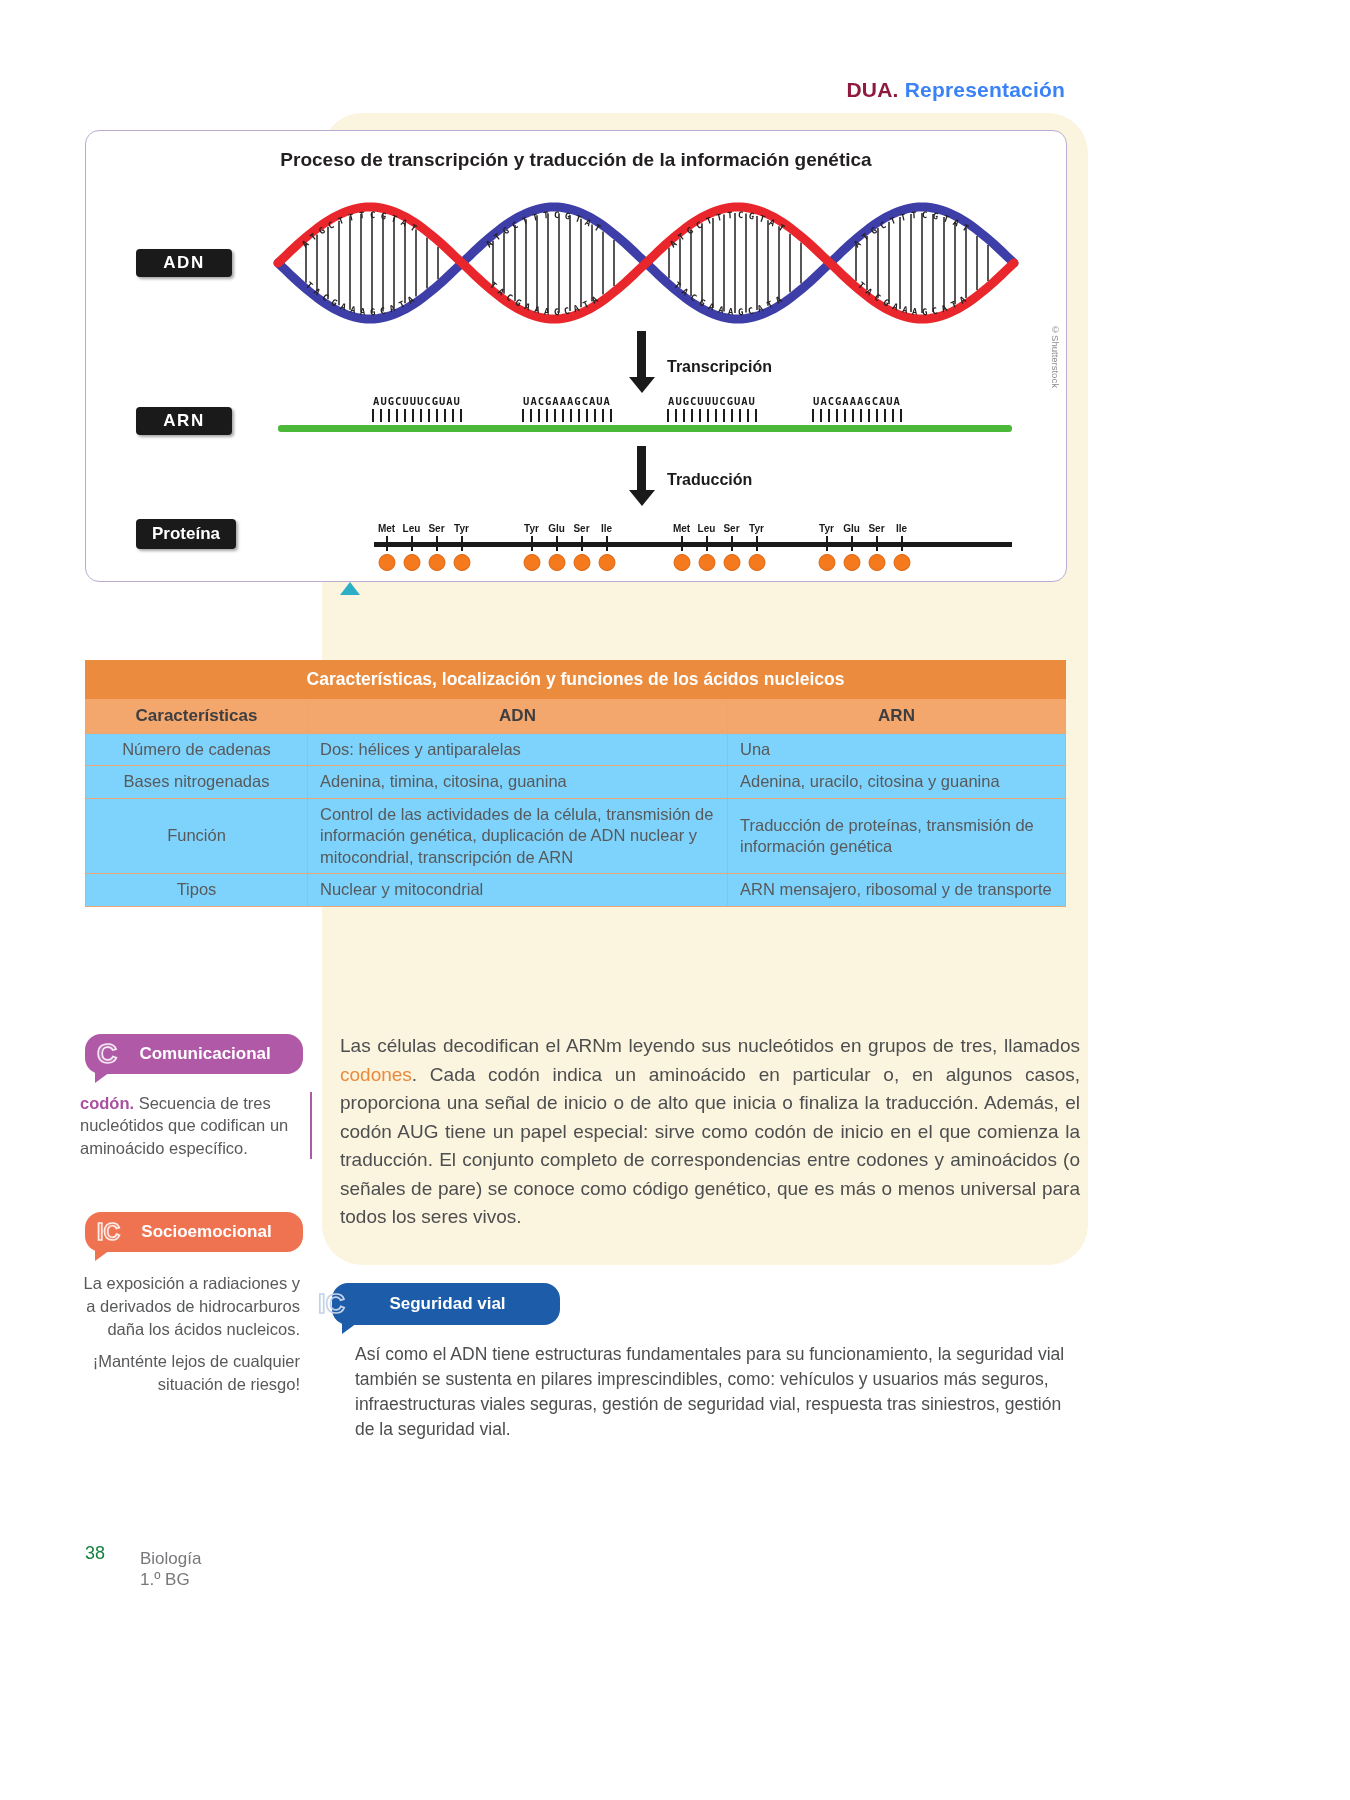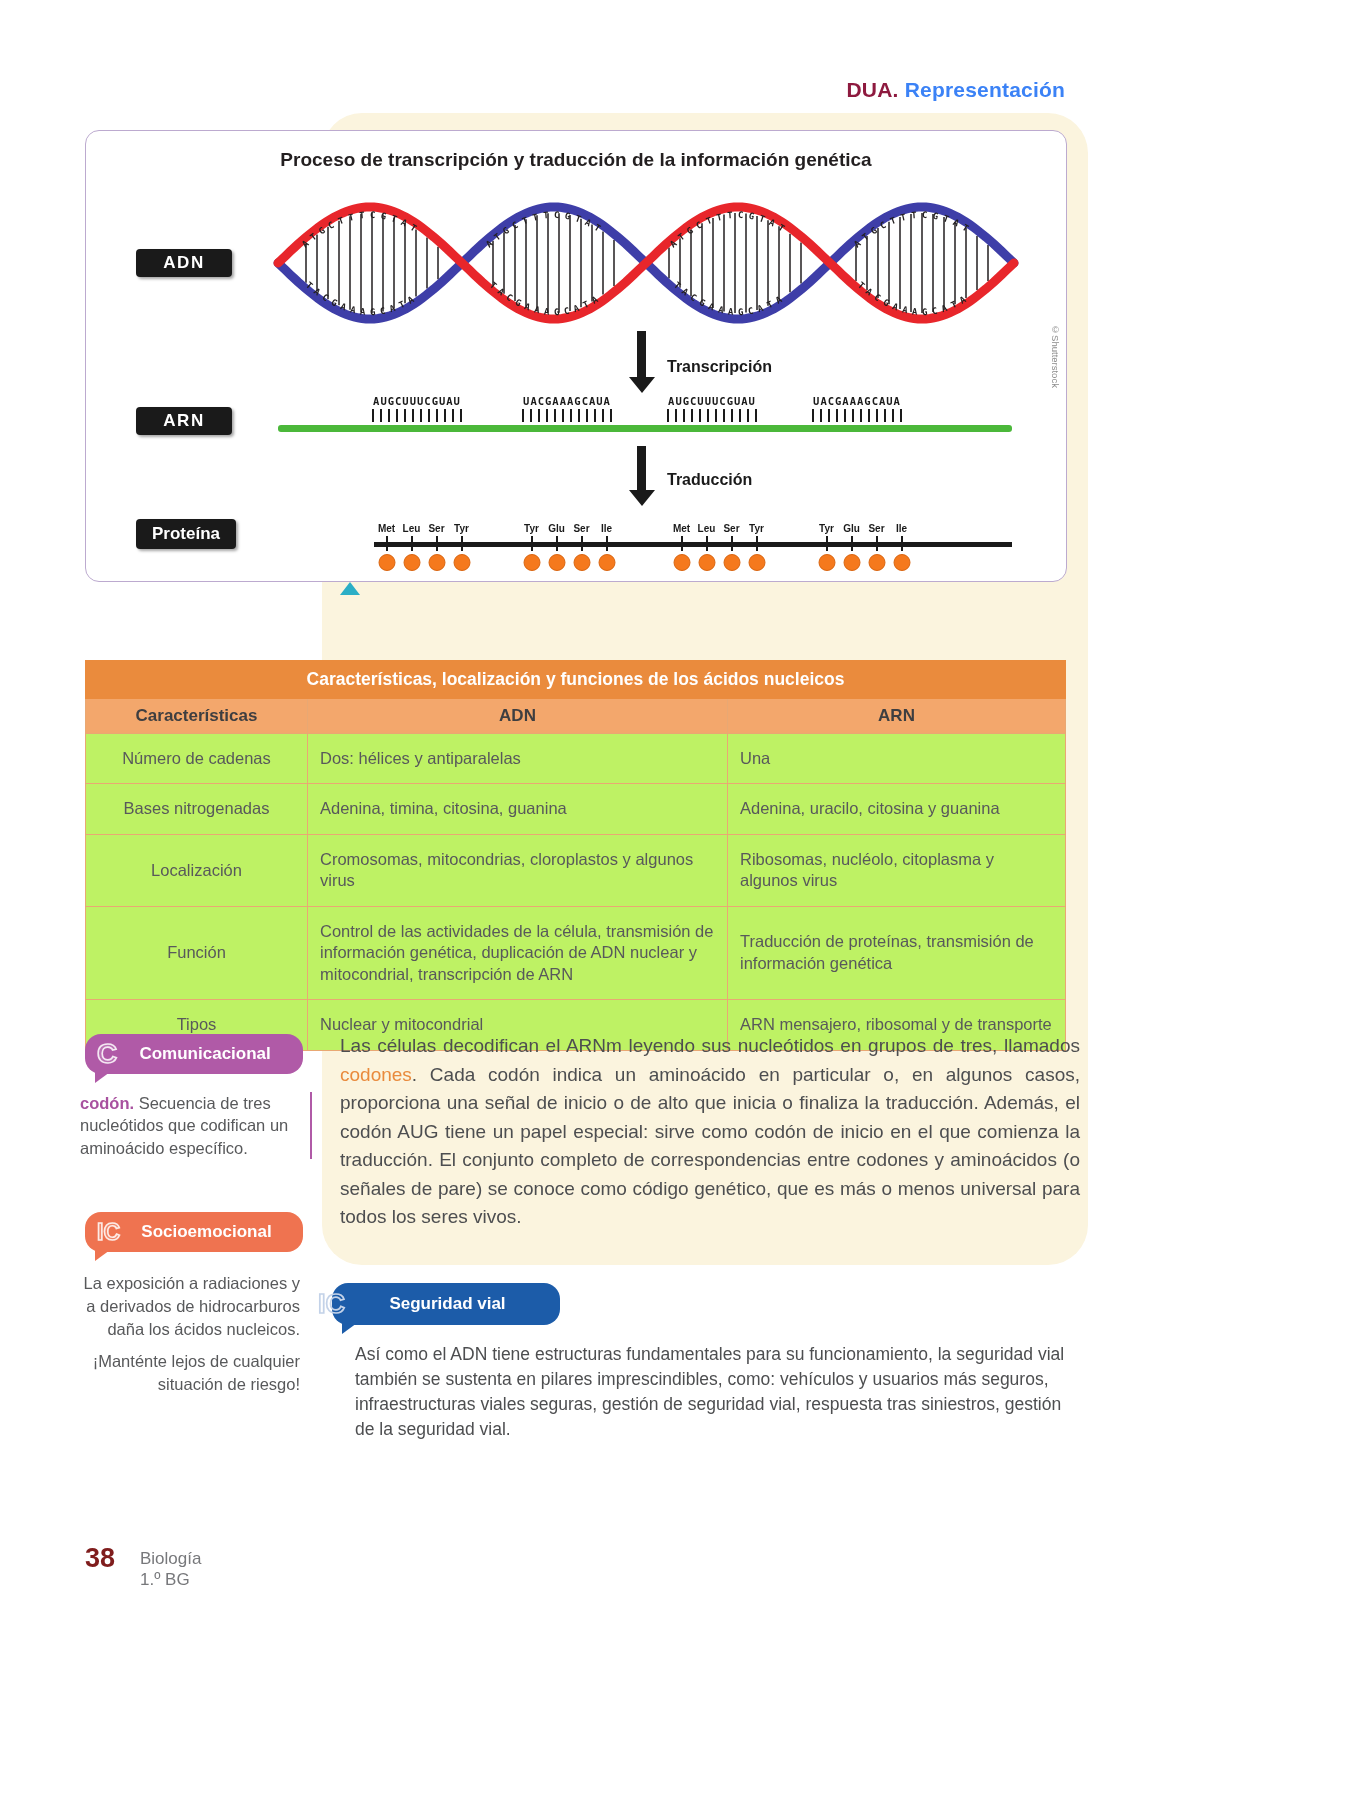--- a/index.html
+++ b/index.html
@@ -44,21 +44,21 @@
   .credit{position:absolute;right:5px;top:50%;transform:translateY(-50%);writing-mode:vertical-rl;font-size:9.5px;color:#8C8C8C;}
 
   
   .caption{position:absolute;left:340px;top:582px;width:728px;font-size:16px;color:#5A5B5E;line-height:1.32;}
   .caption-triangle{width:0;height:0;border-left:10px solid transparent;border-right:10px solid transparent;border-bottom:13px solid #2BAEC6;margin-bottom:7px;}
 
   
   .nuc-table{position:absolute;left:85px;top:660px;width:980px;border-collapse:collapse;font-size:16.5px;color:#58595B;table-layout:fixed;}
   .nuc-table .t-title{background:#EA8B3D;color:#fff;font-size:17.5px;font-weight:bold;padding:8px;text-align:center;border:1px solid #EA8B3D;}
   .nuc-table th.col{background:#F3A76C;color:#3E3E40;font-size:17px;font-weight:bold;padding:7px;border:1px solid #E9A873;text-align:center;}
-  .nuc-table td{border:1px solid #E9A873;padding:14px 12px;background:#bef264;line-height:1.3;vertical-align:middle;}
+  .nuc-table td{border:1px solid #E9A873;padding:5px 12px;background:#7dd3fc;line-height:1.3;vertical-align:middle;}
   .nuc-table td.c0{text-align:center;}
 
   
   .badge{position:absolute;height:40px;border-radius:16px;display:flex;align-items:center;color:#fff;font-weight:bold;font-size:17px;}
   .badge .icon{font-weight:bold;color:rgba(255,255,255,.15);-webkit-text-stroke:1.6px rgba(255,255,255,.85);margin:0 4px 0 12px;line-height:1;}
   .badge .badge-label{flex:1;text-align:center;margin-right:14px;}
   .badge::after{content:"";position:absolute;left:10px;bottom:-9px;border-top:11px solid transparent;border-right:15px solid transparent;}
   #badge-comunicacional{left:85px;top:1034px;width:218px;background:#B05AA7;}
   #badge-comunicacional::after{border-top-color:#B05AA7;}
   #badge-comunicacional .icon{font-size:28px;}
@@ -73,21 +73,21 @@
   .codon-term{color:#A8519F;font-weight:bold;}
 
   .socio-text{position:absolute;left:78px;top:1272px;width:222px;text-align:right;font-size:16.5px;line-height:1.4;color:#58595B;}
   .socio-text p + p{margin-top:9px;}
 
   .main-para{position:absolute;left:340px;top:1032px;width:740px;font-size:19px;line-height:1.5;color:#4D4E50;text-align:justify;}
   .hl-orange{color:#E98A3C;}
 
   .seg-text{position:absolute;left:355px;top:1342px;width:714px;font-size:17.5px;line-height:1.42;color:#4D4E50;}
 
-  .footer-num{position:absolute;left:85px;top:1543px;font-size:27px;font-weight:bold;color:#7f1d1d;}
+  .footer-num{position:absolute;left:85px;top:1543px;font-size:18px;font-weight:normal;color:#15803d;}
   .footer-course{position:absolute;left:140px;top:1548px;font-size:17px;color:#77787B;line-height:1.25;}
 </style>
 </head>
 <body>
 
 <div class="page">
 
   <div class="cream"></div>
 
   <div class="dua">
@@ -266,25 +266,20 @@
         <td class="c0">Número de cadenas</td>
         <td>Dos: hélices y antiparalelas</td>
         <td>Una</td>
       </tr>
       <tr>
         <td class="c0">Bases nitrogenadas</td>
         <td>Adenina, timina, citosina, guanina</td>
         <td>Adenina, uracilo, citosina y guanina</td>
       </tr>
       <tr>
-        <td class="c0">Localización</td>
-        <td>Cromosomas, mitocondrias, cloroplastos y algunos virus</td>
-        <td>Ribosomas, nucléolo, citoplasma y algunos virus</td>
-      </tr>
-      <tr>
         <td class="c0">Función</td>
         <td>Control de las actividades de la célula, transmisión de información genética, duplicación de ADN nuclear y mitocondrial, transcripción de ARN</td>
         <td>Traducción de proteínas, transmisión de información genética</td>
       </tr>
       <tr>
         <td class="c0">Tipos</td>
         <td>Nuclear y mitocondrial</td>
         <td>ARN mensajero, ribosomal y de transporte</td>
       </tr>
     </tbody>

